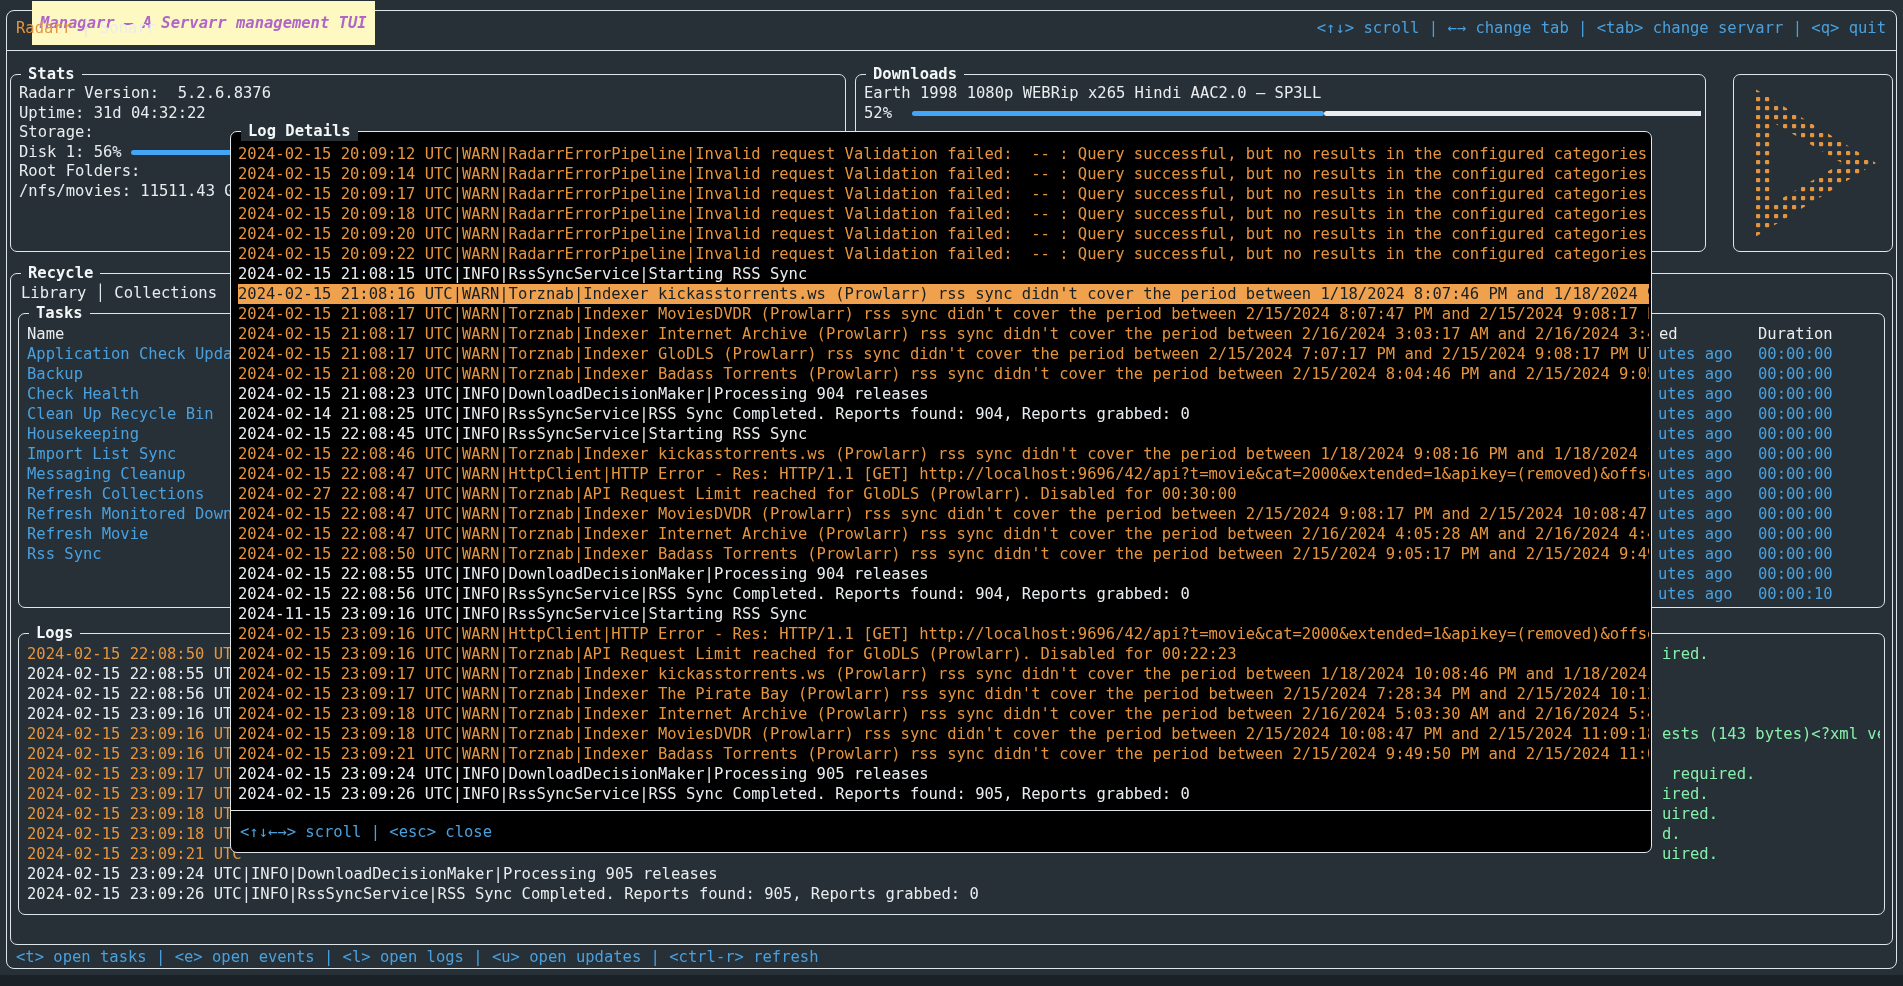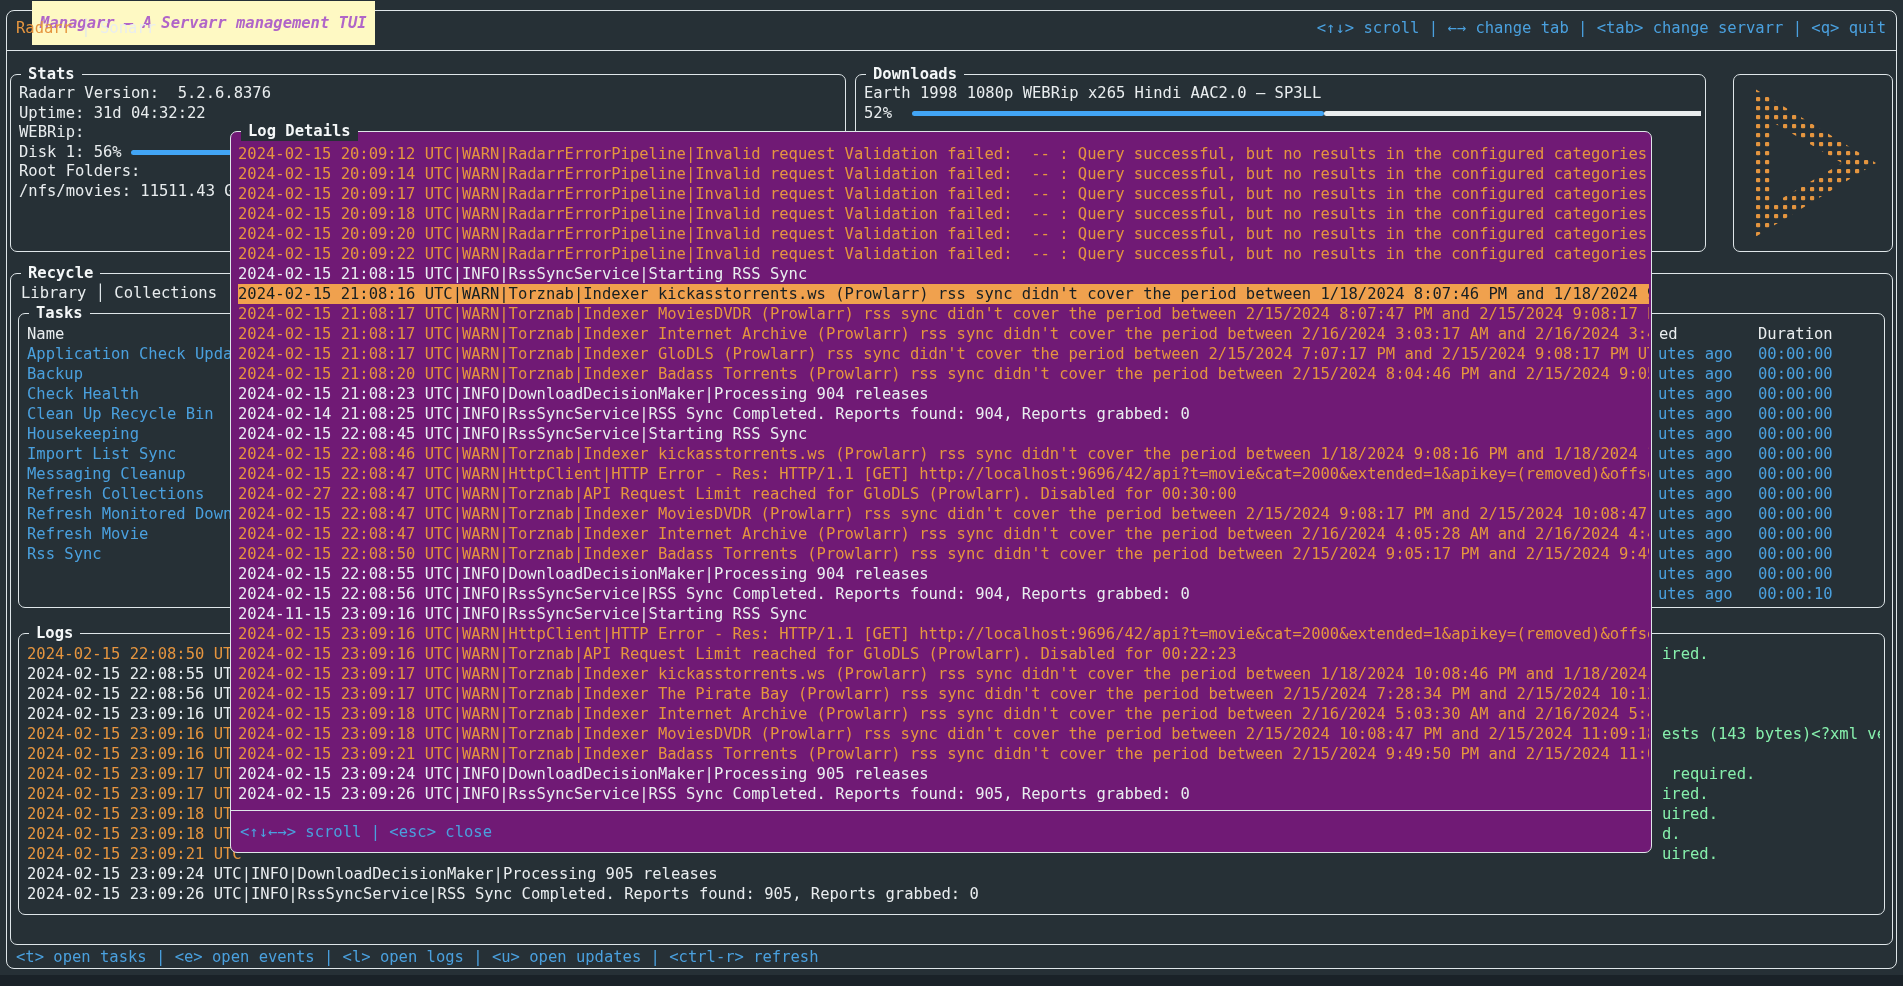--- a/index.html
+++ b/index.html
@@ -4,21 +4,21 @@
 <style>
   html,body{margin:0;padding:0}
   body{
     width:1903px;height:986px;position:relative;overflow:hidden;
     background:#263036;
     font-family:"DejaVu Sans Mono","Liberation Mono",monospace;
     font-size:15.5px;color:#e9edef;
   }
   .strip-bottom{position:absolute;left:0;right:0;bottom:0;height:11px;background:#1a2228}
   .box{position:absolute;border:1.6px solid #dfe6e9;border-radius:7px;box-sizing:border-box}
-  .box.opaque{background:#701a75}
+  .box.opaque{background:#000000}
   .btitle{
     position:absolute;top:-11px;left:10px;height:20px;line-height:20px;
     background:#263036;padding:0 7px;font-weight:bold;color:#f4f7f8;white-space:pre;
   }
   .r{height:20px;line-height:20px;white-space:pre;overflow:hidden;position:relative}
   .r196{height:19.6px;line-height:19.6px;white-space:pre;overflow:hidden;position:relative}
   .bold{font-weight:normal}
   .c-orange{color:#e5953f}
   .c-blue{color:#4aa0de}
   .c-white{color:#e9edef}
@@ -49,21 +49,21 @@
 <div id="app-title" class="abs c-purple">Managarr – A Servarr management TUI</div>
 <div id="tab-row" class="abs"><span class="c-orange bold">Radarr</span><span class="tabsep"> </span><span class="tabsep">│</span><span class="tabsep"> </span><span class="c-white bold">Sonarr</span></div>
 <div id="top-keybinds" class="abs c-blue">&lt;↑↓&gt; scroll | ←→ change tab | &lt;tab&gt; change servarr | &lt;q&gt; quit</div>
 <div id="hline-top"></div>
 
 <div class="box" style="left:10px;top:74px;width:836px;height:178px">
   <span class="btitle">Stats</span>
   <div style="position:absolute;left:8px;top:9px;right:4px">
     <div class="r196 bold">Radarr Version:  5.2.6.8376</div>
     <div class="r196 bold">Uptime: 31d 04:32:22</div>
-    <div class="r196 bold">WEBRip:</div>
+    <div class="r196 bold">Storage:</div>
     <div class="r196"><span>Disk 1: 56%</span><span class="gauge blue" style="left:112px;top:7px;width:400px"></span><span class="gauge white" style="left:516px;top:7px;width:316px"></span></div>
     <div class="r196 bold">Root Folders:</div>
     <div class="r196">/nfs/movies: 11511.43 GB</div>
   </div>
 </div>
 
 <div class="box" style="left:855px;top:74px;width:851px;height:178px">
   <span class="btitle">Downloads</span>
   <div style="position:absolute;left:8px;top:9px;right:4px">
     <div class="r196">Earth 1998 1080p WEBRip x265 Hindi AAC2.0 – SP3LL</div>

